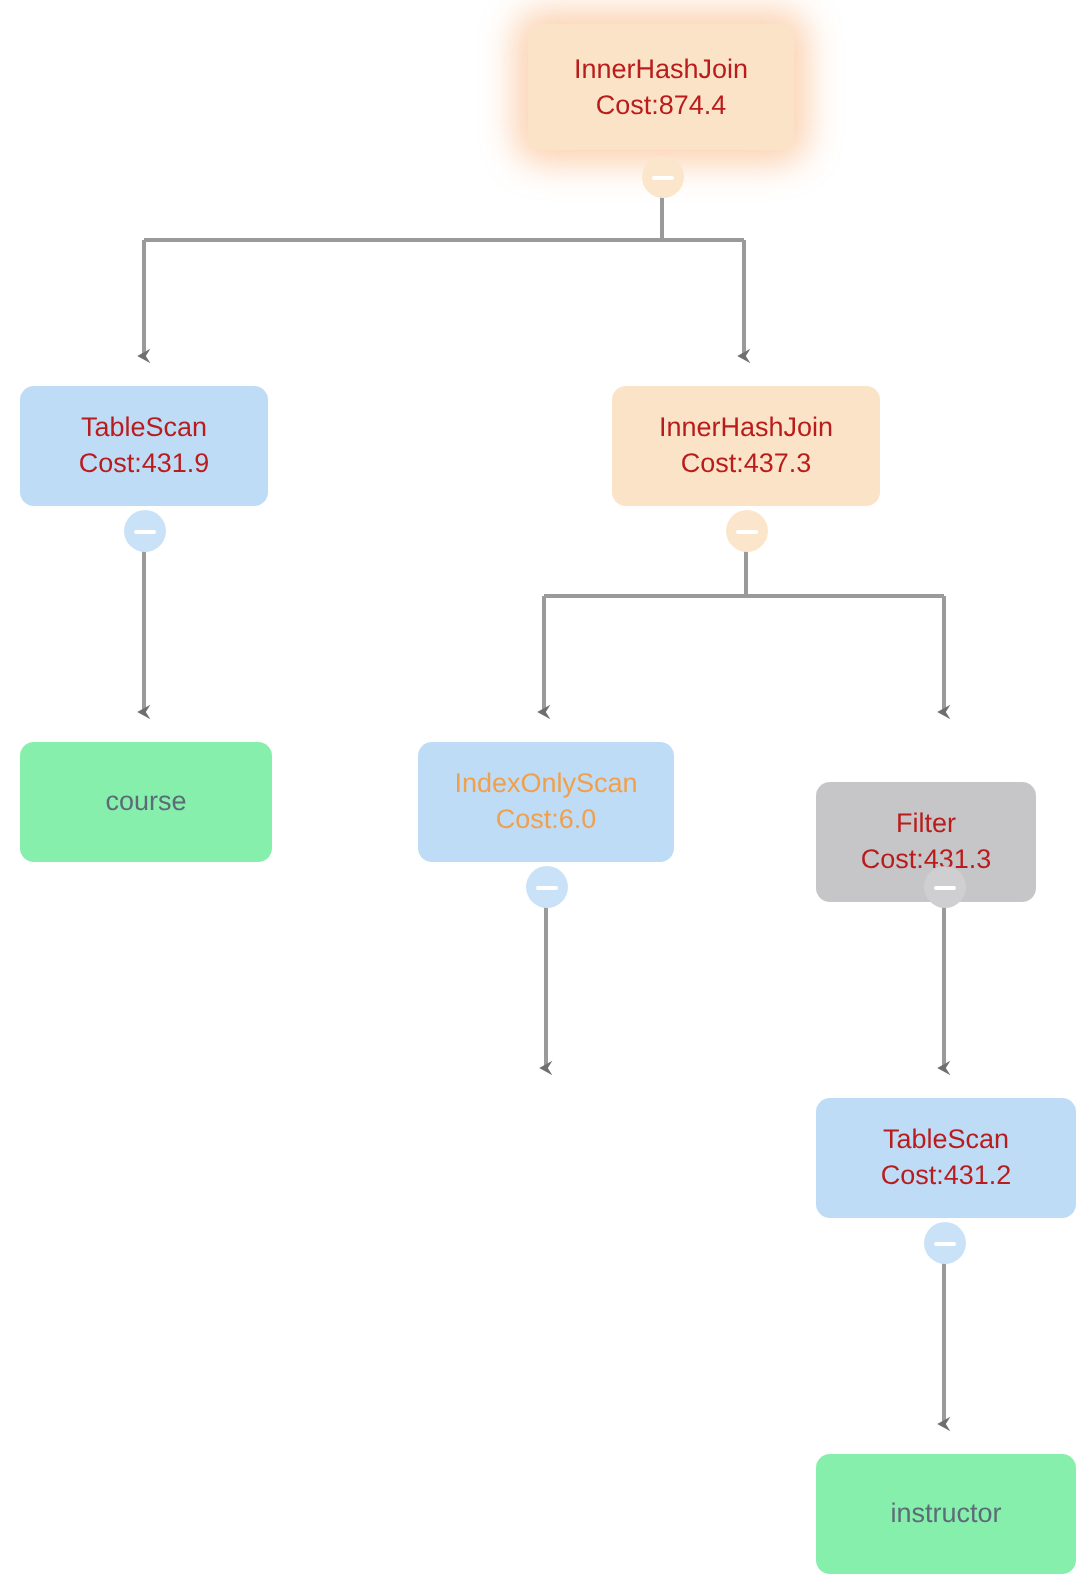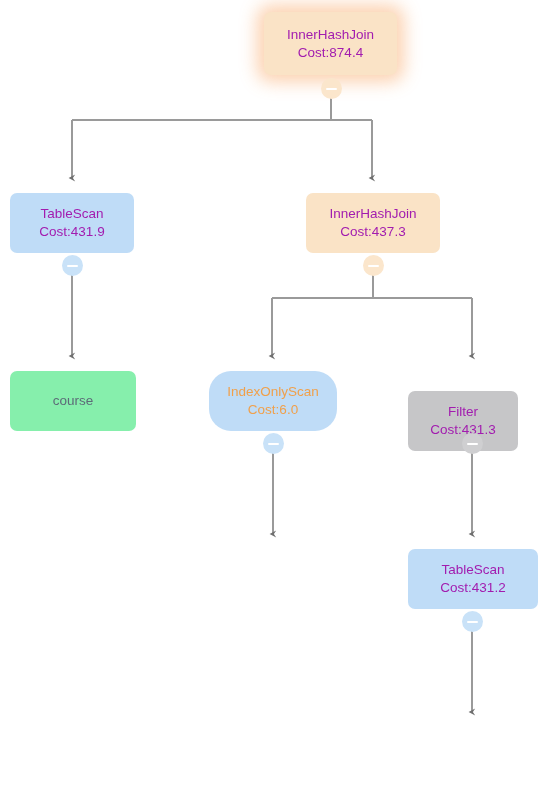--- a/index.html
+++ b/index.html
@@ -33,29 +33,29 @@
     position: absolute;
     box-sizing: border-box;
     border-radius: 7px;
     display: flex;
     flex-direction: column;
     align-items: center;
     justify-content: center;
     text-align: center;
     line-height: 1.32;
     font-size: 13.5px;
-    color: #a21caf;
+    color: #b91c1c;
     z-index: 2;
   }
   .node .line { display: block; white-space: nowrap; }
   .node-op.blue   { background: #bfdcf7; justify-content: center; }
   .node-op.cream  { background: #fae3c6; }
   .node-op.grey   { background: #c6c6c8; }
   .node-op.root   { background: #fae3c6; box-shadow: 0 0 17px 7px rgba(248,142,60,0.40); }
-  .node-op.highlight-text { color: #f0a04b; border-radius: 22px; }
+  .node-op.highlight-text { color: #f0a04b; }
   .node-table {
     background: #86efac;
     color: #5d6b78;
     font-size: 13.5px;
   }
   .toggle {
     position: absolute;
     width: 21px;
     height: 21px;
     border-radius: 50%;
@@ -155,14 +155,17 @@
 
 
   <div class="node node-op blue" style="left:408px; top:549px; width:130px; height:60px;">
     <span class="line">TableScan</span>
     <span class="line">Cost:431.2</span>
   </div>
   <div class="toggle blue" style="left:462px; top:611px;">
     <span class="minus"></span>
   </div>
 
+  <div class="node node-table" style="left:408px; top:727px; width:130px; height:60px;">
+    <span class="line">instructor</span>
+  </div>
 
 </div>
 
 </body></html>

